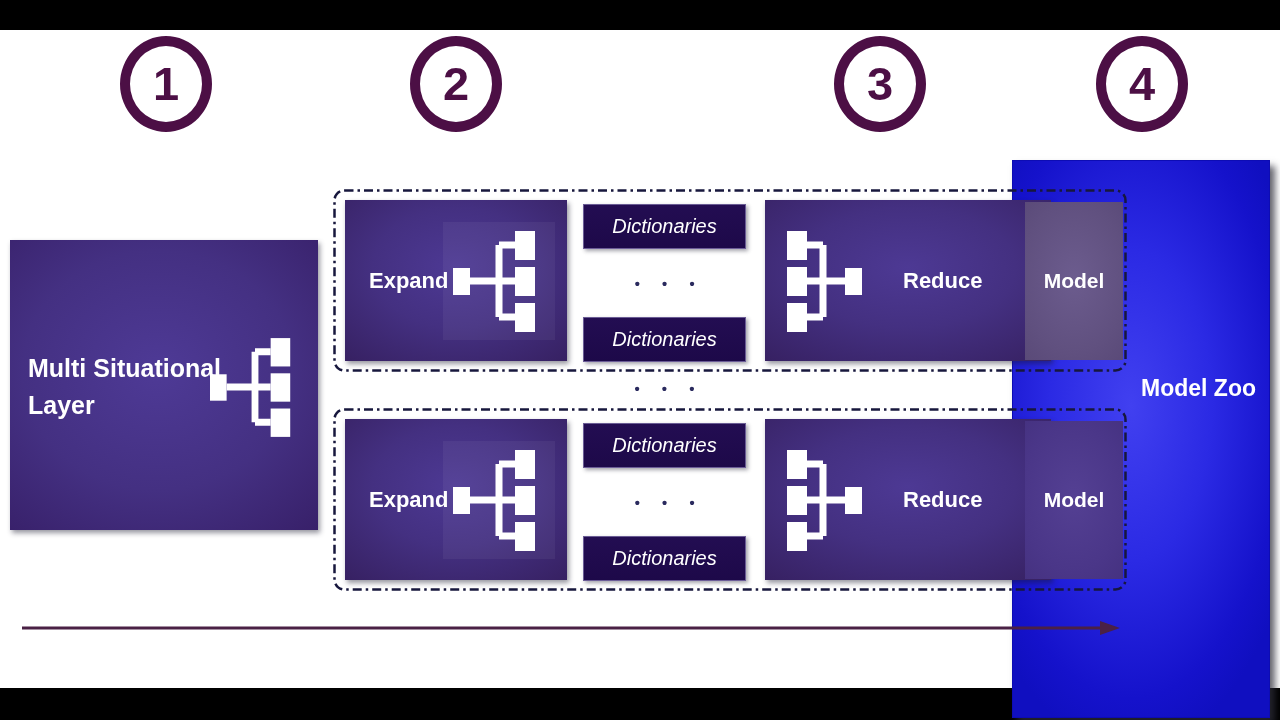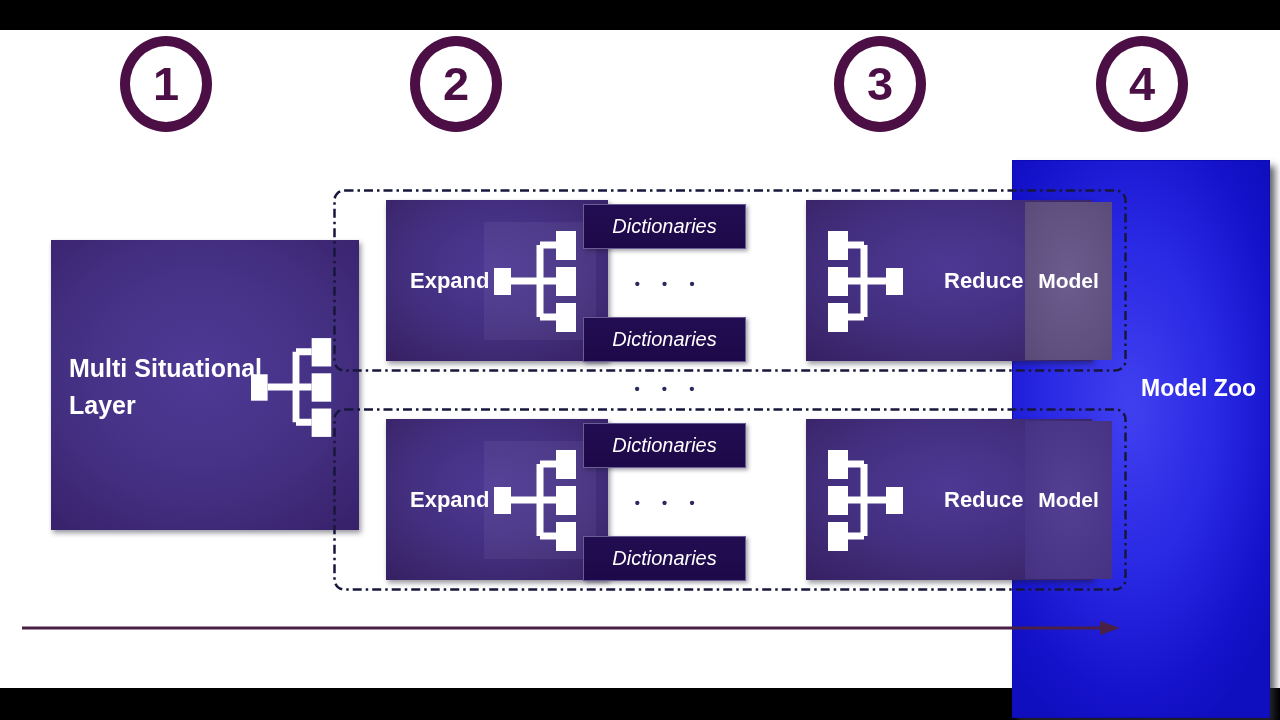--- a/index.html
+++ b/index.html
@@ -21,21 +21,20 @@
     background:#fff;box-sizing:content-box;
   }
   .stage-circle .num{transform:translateY(-1px);}
 
   
   .pbox{
     position:absolute;
     background:radial-gradient(ellipse 75% 75% at 50% 42%, #4d3994 0%, #443081 50%, #372163 100%);
     box-shadow:2px 3px 5px rgba(25,25,45,0.45);
     color:#fff;
-    margin-left:41px;
   }
 
   
   #msl{left:10px;top:240px;width:308px;height:290px;
        background:radial-gradient(ellipse 80% 75% at 48% 45%, #4e3a96 0%, #443082 55%, #371f68 100%);}
   #msl .label{
     position:absolute;left:18px;top:350px;width:210px;
     font-size:25px;font-weight:bold;line-height:37px;color:#fff;
   }
   #msl{font-weight:bold;}
@@ -77,21 +76,21 @@
   }
 
   .reduce-box{left:432px;top:11px;width:238px;height:161px;padding-left:48px;}
   .reduce-box .icon{position:absolute;left:22px;top:18px;width:92px;height:126px;}
   .reduce-box .label{
     position:absolute;left:138px;top:0;height:161px;display:flex;align-items:center;
     font-size:22px;font-weight:bold;
   }
 
   .model-box{
-    position:absolute;left:692px;top:13px;width:87px;height:158px;
+    position:absolute;left:692px;top:13px;width:98px;height:158px;
     display:flex;align-items:center;justify-content:center;
     color:#fff;font-size:21px;font-weight:bold;
   }
   #row1 .model-box{background:radial-gradient(ellipse 90% 80% at 50% 48%, #6c5c8e 0%, #60507f 60%, #564674 100%);}
   #row2 .model-box{background:radial-gradient(ellipse 90% 80% at 50% 48%, #544093 0%, #4a3688 60%, #422f7c 100%);}
 
   .rows-ellipsis{
     position:absolute;left:583px;top:374px;width:163px;height:28px;
     display:flex;align-items:center;justify-content:center;
     color:#2a2a5e;font-size:15px;font-weight:bold;letter-spacing:9px;text-indent:9px;

